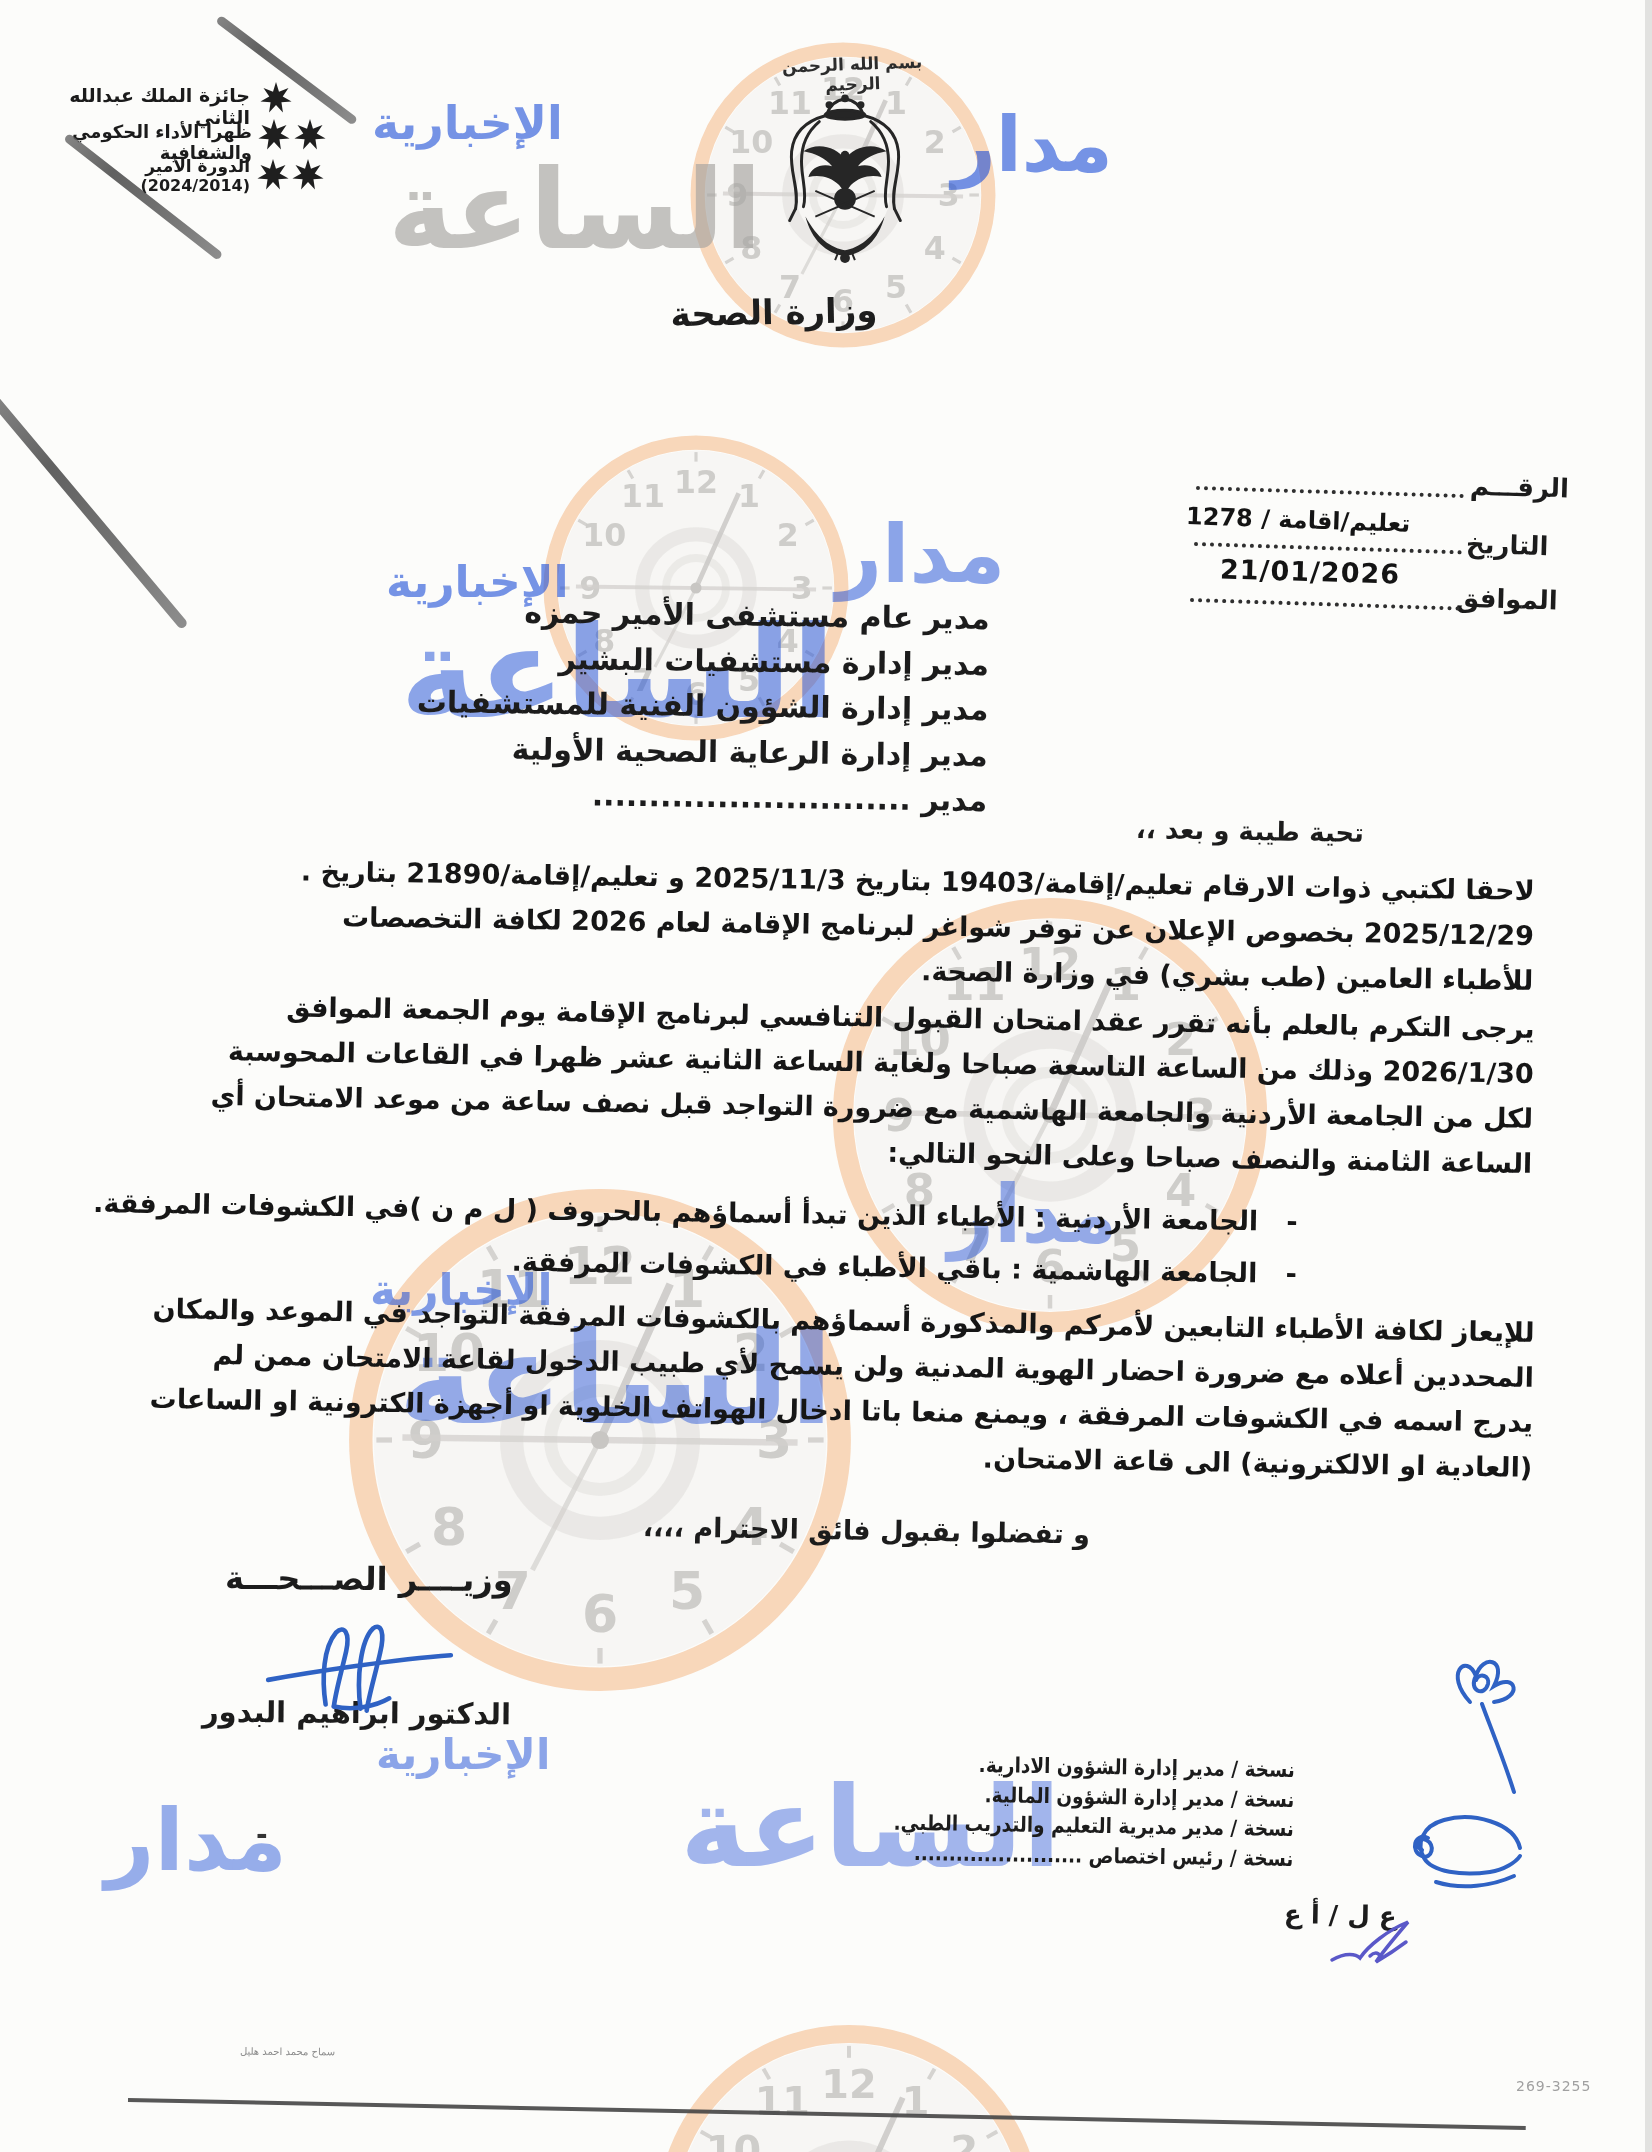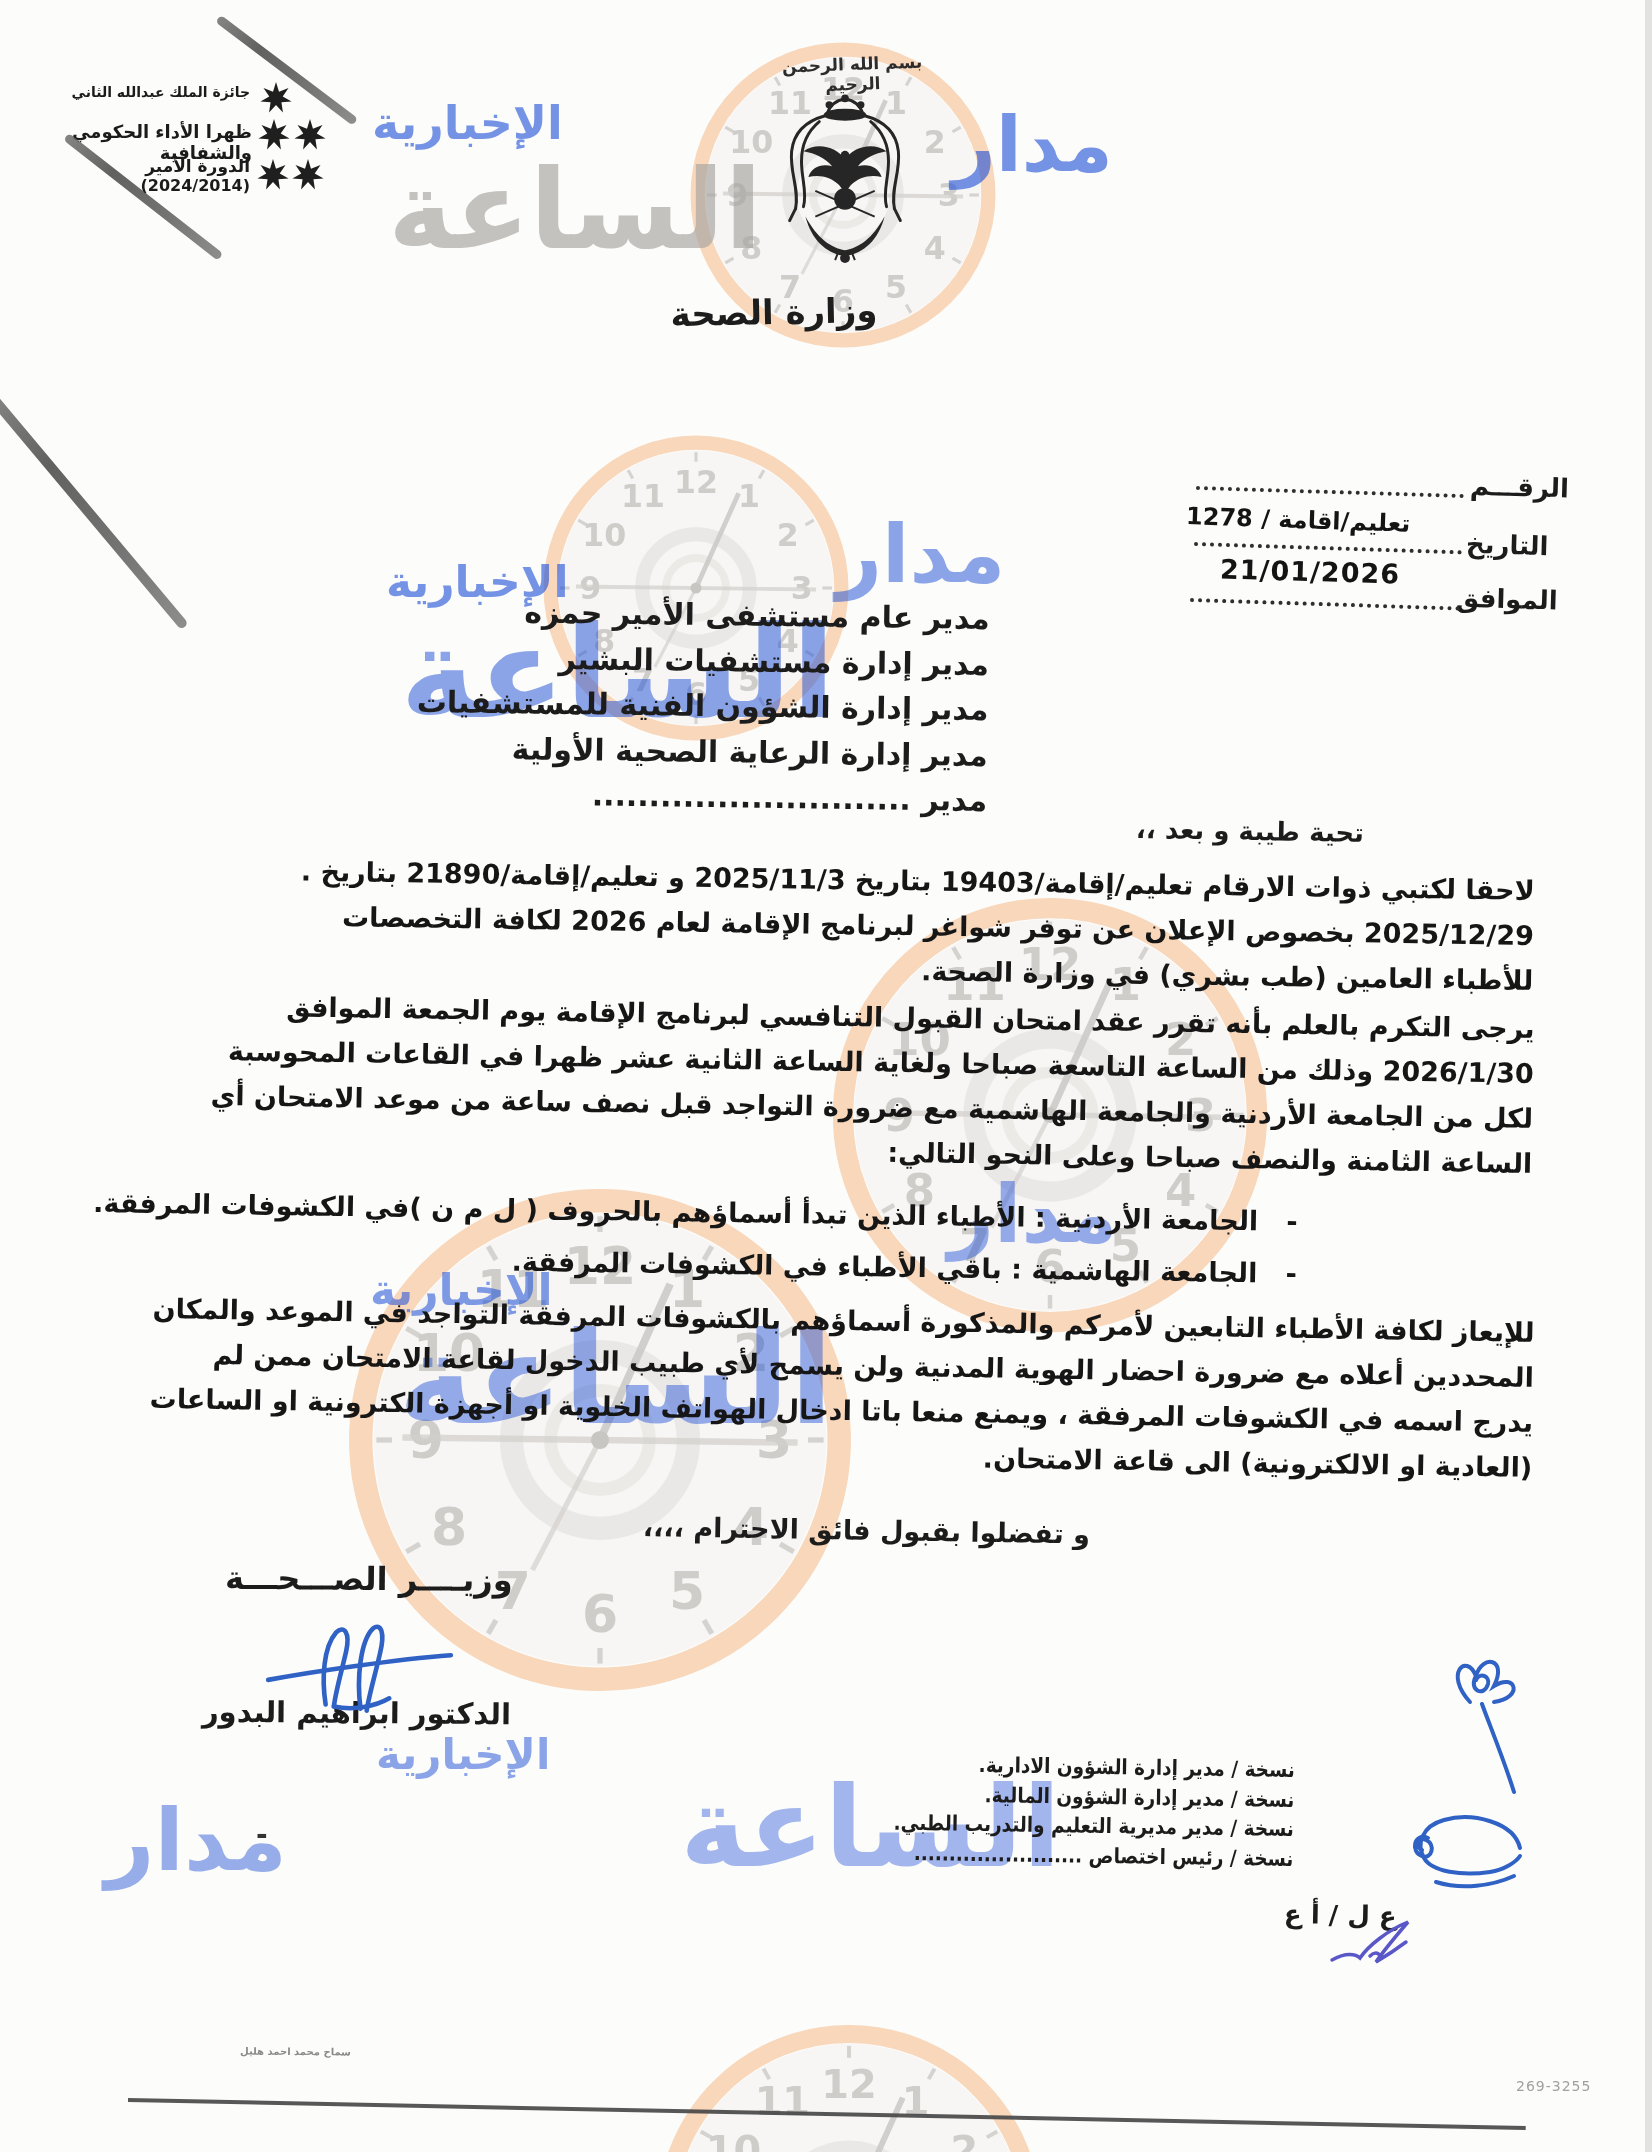--- a/index.html
+++ b/index.html
@@ -35,21 +35,21 @@
   #streakB{left:66px;top:132px;width:196px;transform:rotate(38deg);}
   #streakC{left:-8px;top:392px;width:300px;height:10px;transform:rotate(50deg);}
   #edge-strip{position:absolute;right:0;top:0;width:7px;height:100%;background:#e2e2e0;z-index:5;}
   
   .txt{position:absolute; z-index:3; direction:rtl;}
   #bismillah{left:770px;top:54px;width:165px;font-size:17px;font-weight:bold;color:#2c2c2c;text-align:center;transform:rotate(-2deg);}
   #coat{position:absolute;left:756px;top:94px;width:178px;height:172px;z-index:3;}
   #ministry-callig{left:638px;top:292px;width:272px;font-size:34px;font-weight:bold;text-align:center;transform:rotate(-1.2deg);color:#1d1d1d;}
   
   .stamp-line{position:absolute;z-index:3;direction:rtl;text-align:right;color:#1b1b1b;font-weight:bold;}
-  #stamp-l1{left:58px;top:84px;width:192px;font-size:14px;}
+  #stamp-l1{left:58px;top:84px;width:192px;font-size:19px;}
   #stamp-l2{left:56px;top:121px;width:196px;font-size:18px;}
   #stamp-l3{left:60px;top:156px;width:190px;font-size:17px;}
   #stamp-l4{left:60px;top:176px;width:190px;font-size:16px;direction:ltr;text-align:right;}
   .star{position:absolute;z-index:3;width:32px;height:32px;}
   #star1{left:260px;top:82px;}
   #star2{left:258px;top:119px;} #star3{left:294px;top:119px;}
   #star4{left:257px;top:159px;} #star5{left:292px;top:159px;}
   
   .dotline{position:absolute;z-index:3;border-bottom:4px dotted #2f2f2f;transform-origin:left center;}
   #dot1{left:1196px;top:486px;width:268px;transform:rotate(1.7deg);}
@@ -84,21 +84,21 @@
   #cc-list{position:absolute;left:975px;top:1756px;width:320px;z-index:3;direction:rtl;text-align:right;
     font-size:21px;font-weight:bold;line-height:29.5px;transform:rotate(.9deg) scaleX(.88);transform-origin:right top;}
   #cc-list div{white-space:nowrap;}
   #cc-initials{left:1284px;top:1900px;font-size:26px;font-weight:bold;white-space:nowrap;transform:rotate(1deg);}
   
   .ink{position:absolute;z-index:4;}
   #initials-scribble{left:1326px;top:1916px;width:92px;height:60px;}
   #flower-scribble{left:1432px;top:1650px;width:100px;height:156px;}
   #oval-scribble{left:1400px;top:1810px;width:128px;height:84px;}
   
-  #typist-note{left:240px;top:2046px;font-size:10px;color:#8a8a8a;transform:rotate(.5deg);font-weight:bold;}
+  #typist-note{left:240px;top:2046px;font-size:10px;color:#8a8a8a;transform:rotate(.5deg);font-weight:normal;}
   #footer-line{position:absolute;left:128px;top:2098px;width:1398px;height:3.5px;background:#454545;z-index:3;
     transform:rotate(1.15deg);transform-origin:left center;opacity:.9;}
   #doc-code{left:1516px;top:2078px;font-size:14px;color:#a0a0a0;letter-spacing:1px;direction:ltr;}
 </style>
 </head>
 <body>
 
 <div class="page">
 
   <div class="wm-clock" id="clockA"><svg viewBox="0 0 200 200" width="100%" height="100%">

